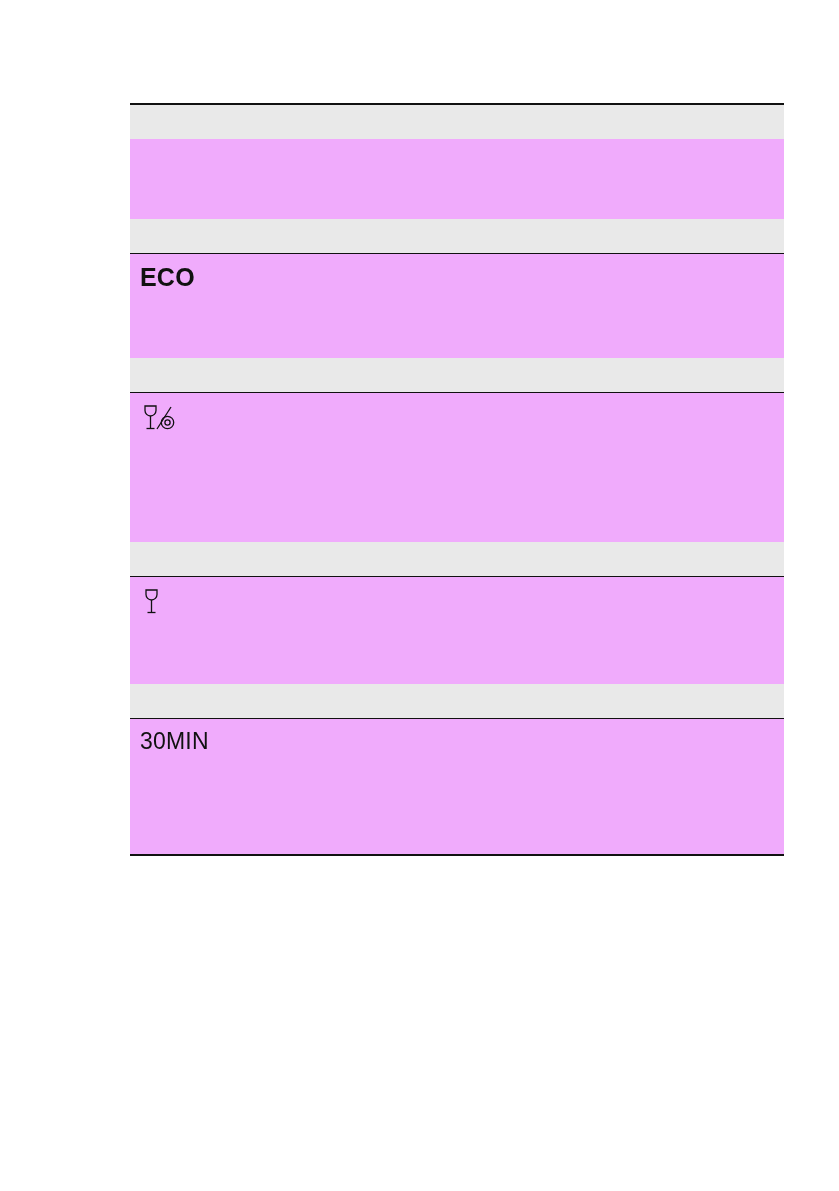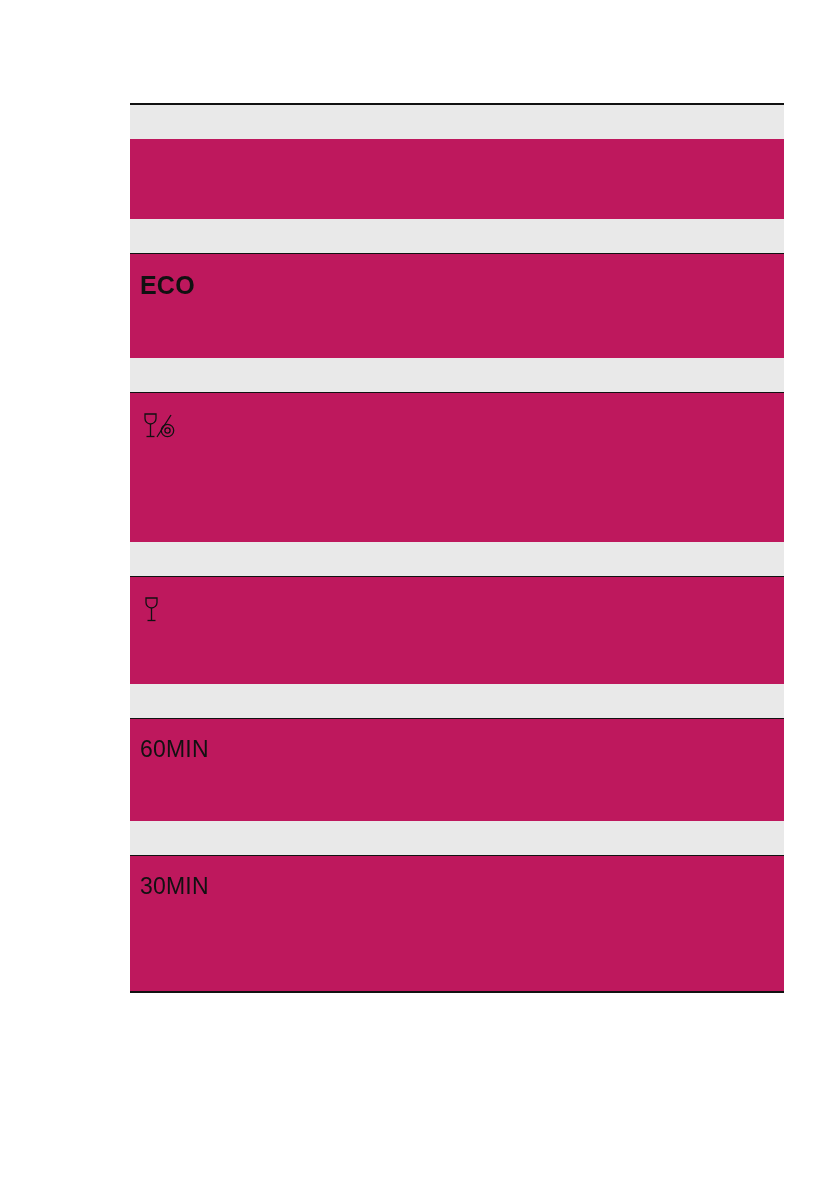--- a/index.html
+++ b/index.html
@@ -32,23 +32,23 @@
     width: 654px;
     background: #e9e9e9;
     border-top: 2px solid #111111;
     border-bottom: 2px solid #111111;
     box-sizing: border-box;
   }
 
   .row {
     position: relative;
     box-sizing: border-box;
-    background: #be185d;
+    background: #f0abfc;
     border-top: 1.5px solid #111111;
-    padding: 18px 10px 0 10px;
+    padding: 10px 10px 0 10px;
     margin-top: 34px;
   }
   .row:first-child {
     border-top: none;
   }
 
   .row-label {
     font-weight: bold;
     font-size: 25px;
     line-height: 1.1;
@@ -112,22 +112,19 @@
             <g fill="none" stroke="#111111" stroke-width="1.3">
               <path d="M4 3 h11 v4.5 a5.5 5.5 0 0 1 -11 0 z"></path>
               <path d="M9.5 13 v12"></path>
               <path d="M5.5 25.5 h8"></path>
             </g>
           </svg>
         </span>
       </div>
     </div>
 
-    <div class="row" style="height:103px;">
-      <div class="row-label plain">60MIN</div>
-    </div>
 
     <div class="row" style="height:136px;">
       <div class="row-label plain">30MIN</div>
     </div>
 
   </div>
 </div>
 
 </body></html>

